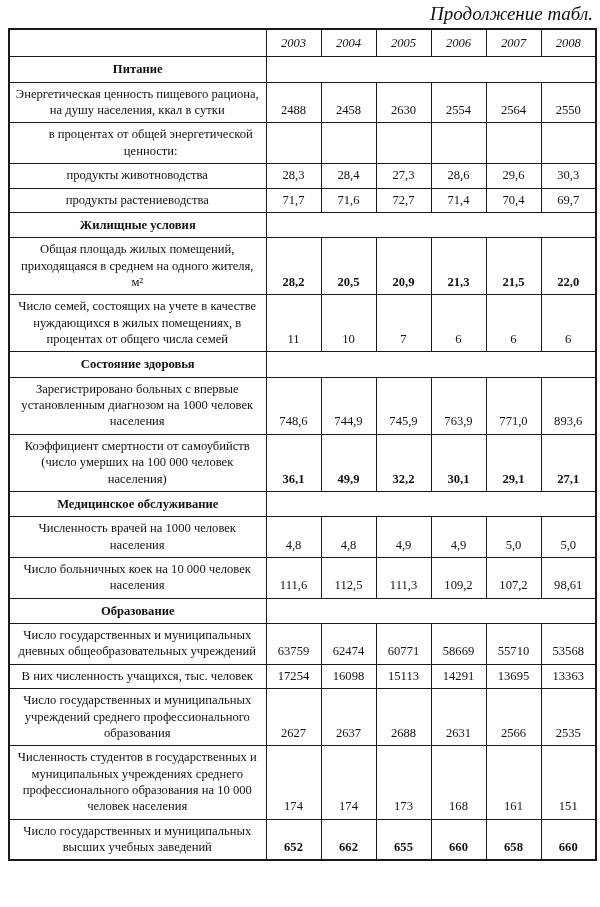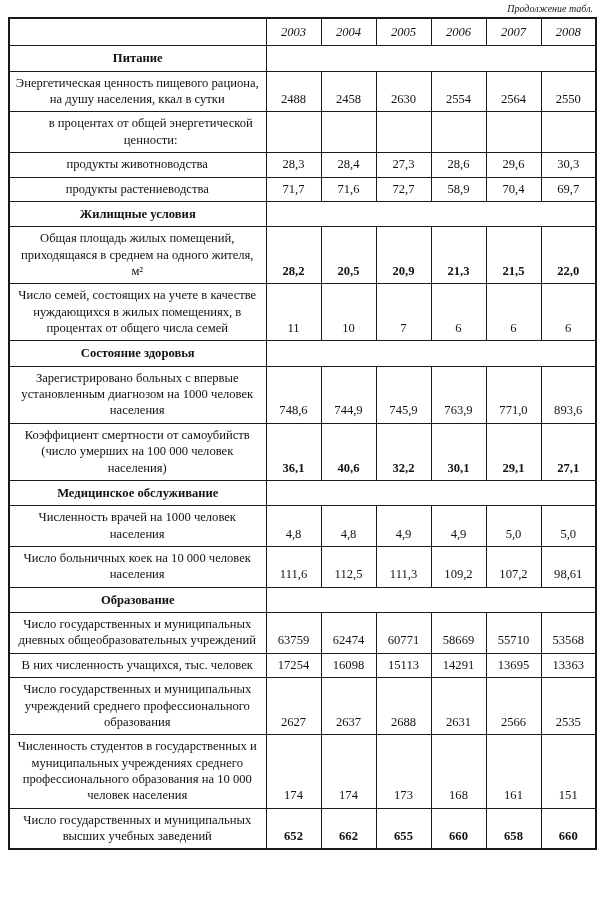--- a/index.html
+++ b/index.html
@@ -10,21 +10,21 @@
     color: #121212;
     overflow: hidden;
   }
   .page {
     width: 600px; height: 907px;
     padding: 3px 5px 0 8px;
   }
   .continuation {
     text-align: right;
     font-style: italic;
-    font-size: 10px;
+    font-size: 19px;
     padding-right: 2px;
     margin-bottom: 3px;
   }
   table.stat {
     border-collapse: collapse;
     width: 587px;
     table-layout: fixed;
     border: 2px solid #1a1a1a;
   }
   table.stat col.c-label { width: 257px; }
@@ -122,21 +122,21 @@
           <td class="value-cell">27,3</td>
           <td class="value-cell">28,6</td>
           <td class="value-cell">29,6</td>
           <td class="value-cell">30,3</td>
         </tr>
         <tr>
           <td class="row-label">продукты растениеводства</td>
           <td class="value-cell">71,7</td>
           <td class="value-cell">71,6</td>
           <td class="value-cell">72,7</td>
-          <td class="value-cell">58,9</td>
+          <td class="value-cell">71,4</td>
           <td class="value-cell">70,4</td>
           <td class="value-cell">69,7</td>
         </tr>
         <tr>
           <td class="section-label">Жилищные условия</td>
           <td class="section-spacer" colspan="6"></td>
         </tr>
         <tr>
           <td class="row-label">Общая площадь жилых помещений, приходящаяся в среднем на одного жителя, м²</td>
           <td class="value-cell bold">28,2</td>
@@ -164,21 +164,21 @@
           <td class="value-cell">748,6</td>
           <td class="value-cell">744,9</td>
           <td class="value-cell">745,9</td>
           <td class="value-cell">763,9</td>
           <td class="value-cell">771,0</td>
           <td class="value-cell">893,6</td>
         </tr>
         <tr>
           <td class="row-label">Коэффициент смертности от самоубийств (число умерших на 100 000 человек населения)</td>
           <td class="value-cell bold">36,1</td>
-          <td class="value-cell bold">40,6</td>
+          <td class="value-cell bold">49,9</td>
           <td class="value-cell bold">32,2</td>
           <td class="value-cell bold">30,1</td>
           <td class="value-cell bold">29,1</td>
           <td class="value-cell bold">27,1</td>
         </tr>
         <tr>
           <td class="section-label">Медицинское обслуживание</td>
           <td class="section-spacer" colspan="6"></td>
         </tr>
         <tr>

